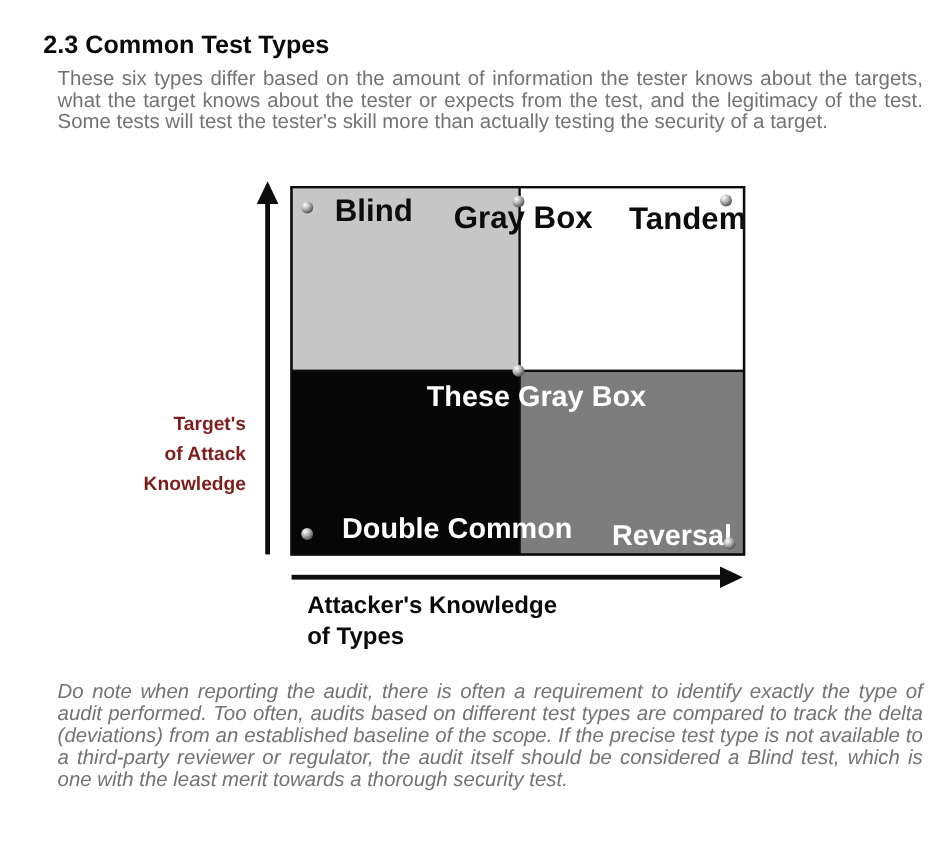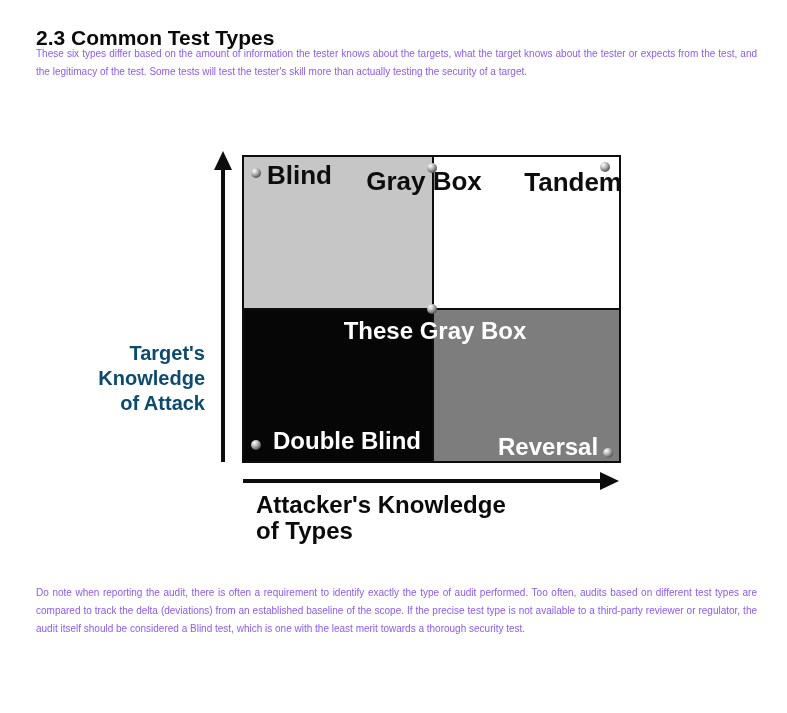--- a/index.html
+++ b/index.html
@@ -17,28 +17,28 @@
     top: 12px;
     font-size: 21px;
     font-weight: bold;
     color: #0a0a0a;
     white-space: nowrap;
   }
   .body-text {
     position: absolute;
     left: 36px;
     width: 721px;
-    font-size: 10px;
+    font-size: 17px;
     line-height: 18.2px;
-    color: #8b5cf6;
+    color: #737373;
     text-align: justify;
-    margin: 0;
+    margin: 12px;
   }
   .intro   { top: 45px; }
-  .closing { top: 584px; }
+  .closing { top: 556px; font-style: italic; }
 
   
   .grid-box {
     position: absolute;
     left: 242px;
     top: 155px;
     width: 379px;
     height: 308px;
     box-sizing: border-box;
     border: 2px solid #0d0d0d;
@@ -51,20 +51,21 @@
   .q-tl { background: #c6c6c6; }
   .q-tr { background: #ffffff; }
   .q-bl { background: #060606; }
   .q-br { background: #7d7d7d; }
 
   .q-label {
     position: absolute;
     font-weight: bold;
     white-space: nowrap;
     line-height: 1.1;
+    margin-left: 12px;
   }
   .q-label-dark  { font-size: 26px; color: #0d0d0d; }
   .q-label-white { font-size: 24px; color: #ffffff; }
 
   .label-blind        { left: 267px; top: 161px; }
   .label-gray-box     { left: 424px; top: 167px; transform: translateX(-50%); text-align: right; }
   .label-tandem       { right: 165px; top: 168px; }
   .label-dgb          { left: 435px; top: 318px; transform: translateX(-50%); }
   .label-double-blind { left: 273px; top: 428px; }
   .label-reversal     { left: 498px; top: 434px; }
@@ -116,30 +117,30 @@
     border-top: 9px solid transparent;
     border-bottom: 9px solid transparent;
     border-left: 19px solid #0d0d0d;
   }
   .y-axis-label {
     position: absolute;
     left: 79px;
     top: 341px;
     width: 126px;
     text-align: right;
-    font-size: 20px;
+    font-size: 16px;
     font-weight: bold;
-    color: #0c4a6e;
+    color: #7f1d1d;
     line-height: 25px;
   }
   .x-axis-label {
     position: absolute;
     left: 256px;
     top: 492px;
-    font-size: 24px;
+    font-size: 20px;
     font-weight: bold;
     color: #0a0a0a;
     line-height: 26px;
   }
   .axis-line-text { display: block; }
 </style>
 </head>
 <body>
 
 <div class="page">
@@ -159,34 +160,34 @@
       <div class="q-tl"></div>
       <div class="q-tr"></div>
       <div class="q-bl"></div>
       <div class="q-br"></div>
     </div>
 
     <span class="q-label q-label-dark label-blind">Blind</span>
     <span class="q-label q-label-dark label-gray-box">Gray Box</span>
     <span class="q-label q-label-dark label-tandem">Tandem</span>
     <span class="q-label q-label-white label-dgb">These Gray Box</span>
-    <span class="q-label q-label-white label-double-blind">Double Blind</span>
+    <span class="q-label q-label-white label-double-blind">Double Common</span>
     <span class="q-label q-label-white label-reversal">Reversal</span>
 
     <span class="dot dot-blind"></span>
     <span class="dot dot-gray-box"></span>
     <span class="dot dot-tandem"></span>
     <span class="dot dot-center"></span>
     <span class="dot dot-double-blind"></span>
     <span class="dot dot-reversal"></span>
 
     <div class="y-axis-label">
       <span class="axis-line-text">Target's</span>
+      <span class="axis-line-text">of Attack</span>
       <span class="axis-line-text">Knowledge</span>
-      <span class="axis-line-text">of Attack</span>
     </div>
 
     <div class="x-axis-label">
       <span class="axis-line-text">Attacker's Knowledge</span>
       <span class="axis-line-text">of Types</span>
     </div>
 
   </div>
 
   <p class="body-text closing">Do note when reporting the audit, there is often a requirement to identify exactly the type of audit performed. Too often, audits based on different test types are compared to track the delta (deviations) from an established baseline of the scope. If the precise test type is not available to a third-party reviewer or regulator, the audit itself should be considered a Blind test, which is one with the least merit towards a thorough security test.</p>

